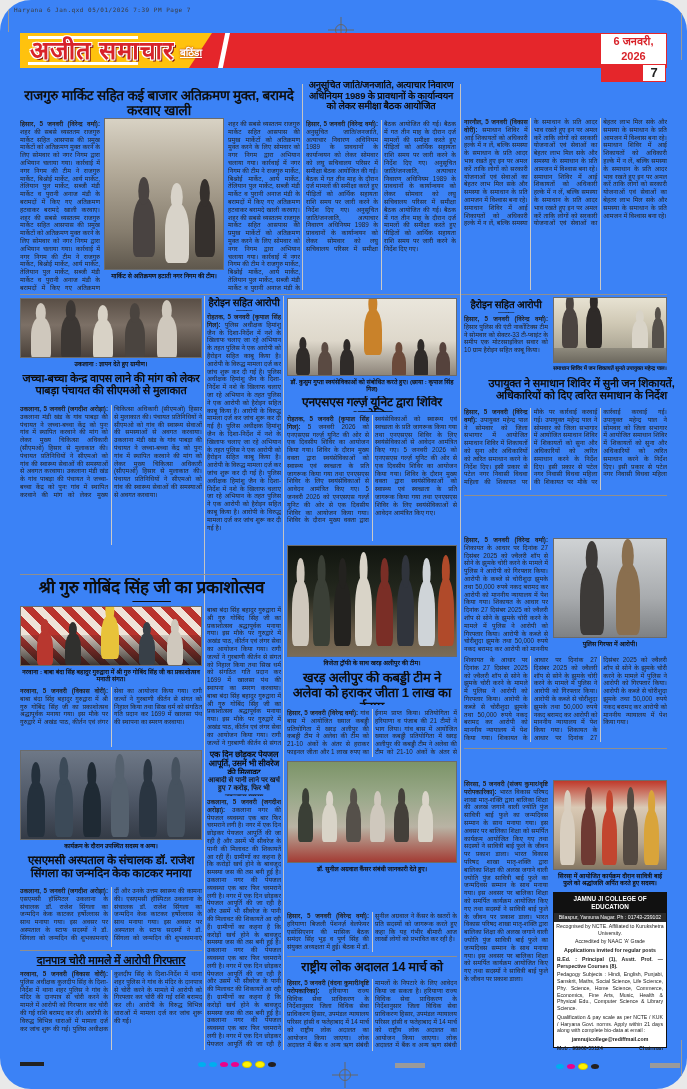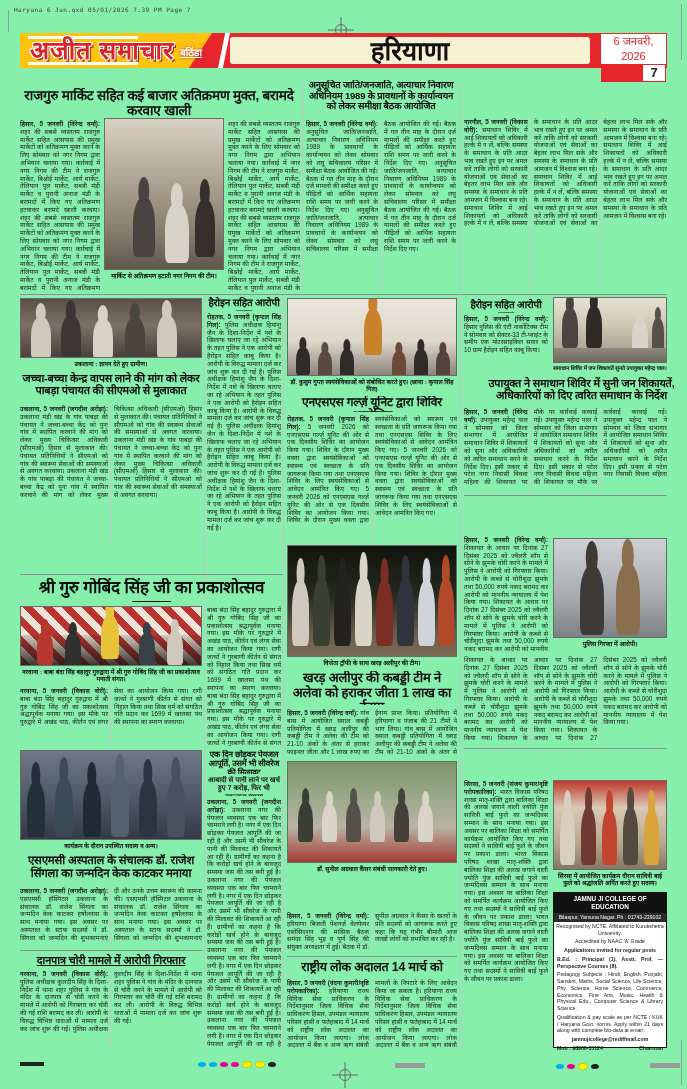--- a/index.html
+++ b/index.html
@@ -1,35 +1,35 @@
 <!DOCTYPE html>
 <html><head>
 <meta charset="utf-8">
 <style>
   html,body{margin:0;padding:0;background:#e9e9e9;}
-  #page{position:relative;width:687px;height:1089px;background:#86efac;overflow:hidden;
-        font-family:"Liberation Sans","DejaVu Sans",sans-serif;color:#1b1b1b;}
+  #page{position:relative;width:687px;height:1089px;background:#3b82f6;overflow:hidden;
+        font-family:"Liberation Sans","DejaVu Sans",sans-serif;color:#1b1b1b;border-radius:31px;}
   .abs{position:absolute;box-sizing:border-box;}
   
   .printinfo{font-family:"DejaVu Sans Mono",monospace;font-size:6px;color:#3a3a3a;letter-spacing:.5px;white-space:nowrap;}
   .mark{background:#9a9a9a;}
   .markdark{background:#222;}
   .dotrow{display:flex;gap:3px;align-items:center;}
   .dot{width:8px;height:5px;border-radius:50%;}
   
   .mh-bar{background:#e5262b;}
   .mh-yellow{background:#ffc20e;clip-path:polygon(0 0,100% 0,88% 100%,0 100%);}
   .mh-gap{background:#fff;clip-path:polygon(92% 0,100% 0,88% 100%,80% 100%);}
   .paper-title{font-weight:900;color:#d8232a;font-size:25px;line-height:35px;
        text-shadow:1px 1px 0 #fff,-1px -1px 0 #fff,1px -1px 0 #fff,-1px 1px 0 #fff,2px 2px 0 #7e1114;letter-spacing:1px;white-space:nowrap;}
   .edition{font-weight:bold;color:#fff;font-size:10px;text-shadow:0 0 2px #a01318;}
   .mh-cream{background:#f6f1d3;border-radius:3px;text-align:center;}
   .section-title{font-weight:900;font-size:26px;line-height:29px;color:#111;}
   .mh-datebox{background:#fff;border:1.5px solid #e5262b;}
-  .mh-date{color:#d8232a;font-weight:normal;font-size:11px;line-height:15px;text-align:center;border-bottom:1.5px solid #e5262b;background:#fff;}
+  .mh-date{color:#d8232a;font-weight:bold;font-size:11px;line-height:15px;text-align:center;border-bottom:1.5px solid #e5262b;background:#fff;}
   .mh-pgwrap{background:#e5262b;height:17px;position:relative;}
   .mh-pgnum{position:absolute;right:1px;top:0;width:22px;height:16px;background:#fff;color:#222;
        font-weight:bold;font-size:13px;text-align:center;line-height:16px;}
   
   .hl{font-weight:bold;color:#0e0e0e;text-align:center;line-height:1.12;letter-spacing:-.2px;overflow:hidden;}
   .body{font-size:6.3px;line-height:1.24;text-align:justify;overflow:hidden;color:#242424;word-break:break-word;}
   .body b{font-weight:bold;}
   .two{column-count:2;column-gap:6px;column-rule:.5px solid #c9c9c9;}
   .three{column-count:3;column-gap:6px;column-rule:.5px solid #c9c9c9;}
   .cap{font-size:6.2px;font-weight:bold;text-align:center;color:#111;line-height:1.15;overflow:hidden;}
@@ -77,23 +77,20 @@
   </svg>
 
   <div class="abs mh-bar" style="left:20px;top:33px;width:647px;height:35px;">
     <div class="abs mh-yellow" style="left:0;top:0;width:192px;height:35px;">
       <div class="abs" style="left:8px;top:3px;width:110px;height:3px;background:#fff;"></div>
       <div class="abs" style="left:8px;top:29px;width:110px;height:3px;background:#fff;"></div>
       <div class="abs paper-title" style="left:10px;top:0;">अजीत समाचार</div>
     </div>
     <div class="abs mh-gap" style="left:150px;top:0;width:60px;height:35px;"></div>
     <div class="abs edition" style="left:160px;top:12px;text-decoration:underline;">बठिंडा</div>
-    <div class="abs mh-cream" style="left:210px;top:4px;width:360px;height:27px;">
-      <div class="section-title">हरियाणा</div>
-    </div>
     <div class="abs mh-datebox" style="left:580px;top:0;width:67px;height:35px;">
       <div class="mh-date">6 जनवरी, 2026</div>
       <div class="mh-pgwrap">
         <div class="mh-pgnum">7</div>
       </div>
     </div>
   </div>
 
   <div class="abs hl" style="left:20px;top:88px;width:278px;height:28px;font-size:13.5px;">राजगुरु मार्किट सहित कई बाजार अतिक्रमण मुक्त, बरामदे करवाए खाली</div>
   <div class="abs body" style="left:20px;top:120px;width:80px;height:172px;">

